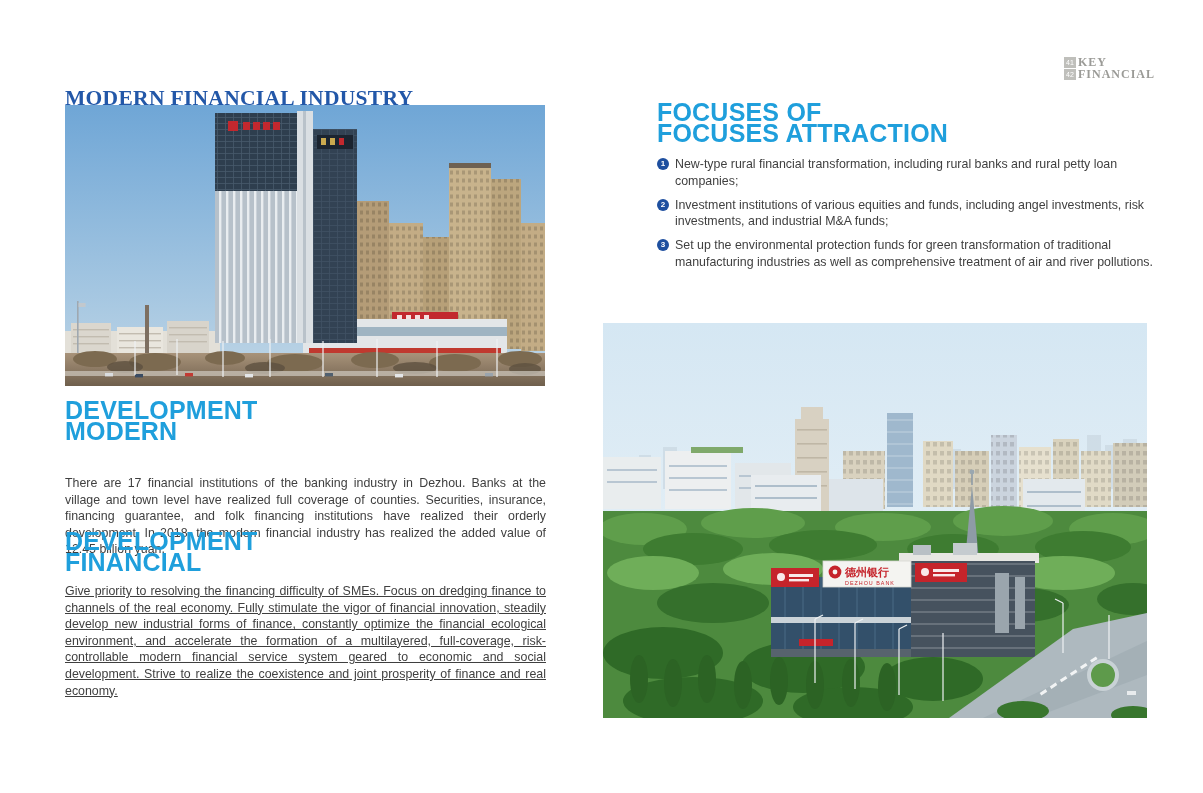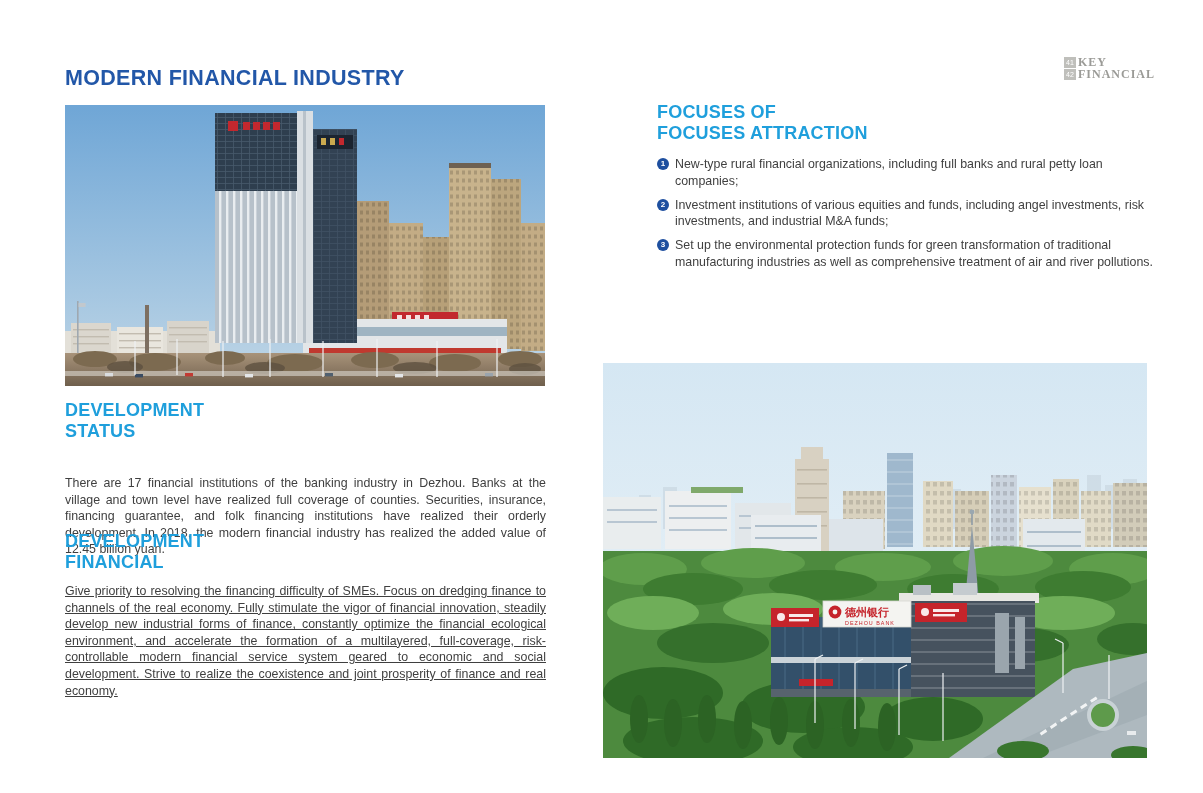--- a/index.html
+++ b/index.html
@@ -8,38 +8,38 @@
     position:relative; width:1203px; height:793px; background:#ffffff;
     overflow:hidden; font-family:"Liberation Sans", sans-serif;
     margin:0 auto;
   }
   
   .logo { position:absolute; top:56px; left:1064px; display:flex; gap:2px; align-items:flex-start; }
   .logo-nums { display:flex; flex-direction:column; gap:1px; margin-top:1px; }
   .logo-num { width:12px; height:11px; background:#bfbfbb; color:#ffffff; font-size:7px; line-height:11px; text-align:center; }
   .logo-text { color:#9b9b97; font-family:"Liberation Serif", serif; font-weight:bold; font-size:12px; line-height:12px; letter-spacing:1px; }
   
-  .main-title { position:absolute; left:65px; top:66px; font-size:21.5px; font-weight:bold; color:#2257a8; letter-spacing:0.3px; }
-  .sec-h { position:absolute; color:#1f9fdc; font-size:18px; line-height:21px; font-weight:bold; letter-spacing:0.2px; }
+  .main-title { position:absolute; left:65px; top:86px; font-size:21.5px; font-weight:bold; color:#2257a8; letter-spacing:0.3px;font-family:Liberation Serif, serif; }
+  .sec-h { position:absolute; color:#1f9fdc; font-size:25px; line-height:21px; font-weight:bold; letter-spacing:0.2px; }
   .sec-h.status { left:65px; top:400px; }
   .sec-h.directions { left:65px; top:531px; }
   .sec-h.focuses { left:657px; top:102px; }
   .body-p { position:absolute; left:65px; width:481px; color:#3f3f3f; font-size:12.4px; line-height:16.6px; text-align:justify; }
   .p-status { top:450px;margin-top:25px; }
   .p-dir1 { top:583px;text-decoration:underline; }
   .p-dir2 { top:686px; }
   
   .focus-list { position:absolute; left:657px; top:156px; width:497px; display:flex; flex-direction:column; gap:7px; }
   .focus-item { display:flex; gap:6px; }
   .badge { flex:0 0 auto; width:12px; height:12px; border-radius:50%; background:#1e4f9f; color:#ffffff; font-size:8px; line-height:12px; text-align:center; font-weight:bold; margin-top:2px; }
   .focus-text { color:#3f3f3f; font-size:12.4px; line-height:16.8px; }
   
   .photo { position:absolute; overflow:hidden; }
   .photo-left { left:65px; top:105px; width:480px; height:281px; }
-  .photo-right { left:603px; top:323px; width:544px; height:395px;margin-top:40px; }
+  .photo-right { left:603px; top:323px; width:544px; height:395px; }
   .photo svg { display:block; }
 </style>
 </head>
 <body>
 
 <div class="page">
 
   <div class="logo">
     <div class="logo-nums">
       <div class="logo-num">41</div>
@@ -193,39 +193,39 @@
             <line x1="312" y1="234" x2="312" y2="272"></line>
           <line x1="372" y1="236" x2="372" y2="272"></line>
             <line x1="432" y1="234" x2="432" y2="272"></line>
         </g>
       </g>
     </svg>
   </div>
 
   <div class="sec-h status">
     <div>DEVELOPMENT</div>
-    <div>STATUS</div>
+    <div>MODERN</div>
   </div>
   <p class="body-p p-status">There are 17 financial institutions of the banking industry in Dezhou. Banks at the village and town level have realized full coverage of counties. Securities, insurance, financing guarantee, and folk financing institutions have realized their orderly development. In 2018, the modern financial industry has realized the added value of 12.45 billion yuan.</p>
 
   <div class="sec-h directions">
     <div>DEVELOPMENT</div>
     <div>FINANCIAL</div>
   </div>
   <p class="body-p p-dir1">Give priority to resolving the financing difficulty of SMEs. Focus on dredging finance to channels of the real economy. Fully stimulate the vigor of financial innovation, steadily develop new industrial forms of finance, constantly optimize the financial ecological environment, and accelerate the formation of a multilayered, full-coverage, risk-controllable modern financial service system geared to economic and social development. Strive to realize the coexistence and joint prosperity of finance and real economy.</p>
 
   <div class="sec-h focuses">
     <div>FOCUSES OF</div>
     <div>FOCUSES ATTRACTION</div>
   </div>
 
   <div class="focus-list">
     <div class="focus-item">
       <span class="badge">1</span>
-      <span class="focus-text">New-type rural financial organizations, including full banks and rural petty loan companies;</span>
+      <span class="focus-text">New-type rural financial transformation, including rural banks and rural petty loan companies;</span>
     </div>
     <div class="focus-item">
       <span class="badge">2</span>
       <span class="focus-text">Investment institutions of various equities and funds, including angel investments, risk investments, and industrial M&amp;A funds;</span>
     </div>
     <div class="focus-item">
       <span class="badge">3</span>
       <span class="focus-text">Set up the environmental protection funds for green transformation of traditional manufacturing industries as well as comprehensive treatment of air and river pollutions.</span>
     </div>
   </div>

